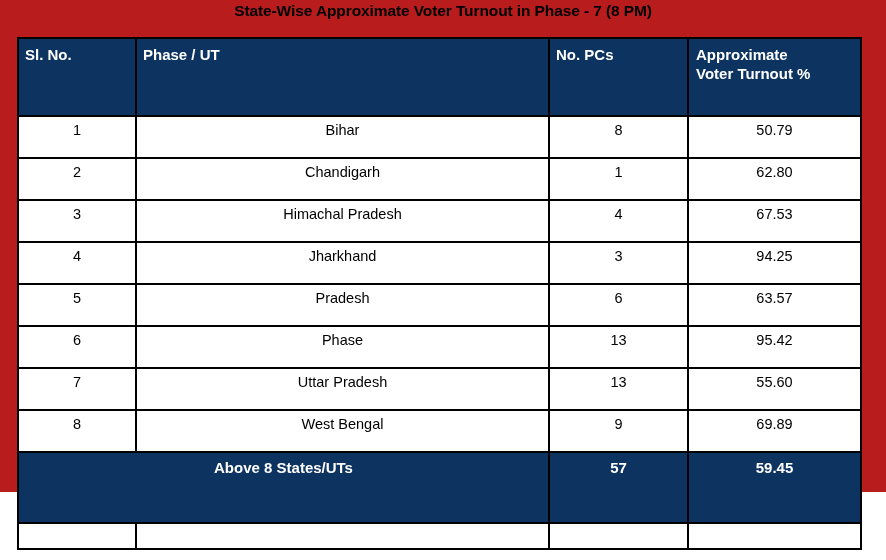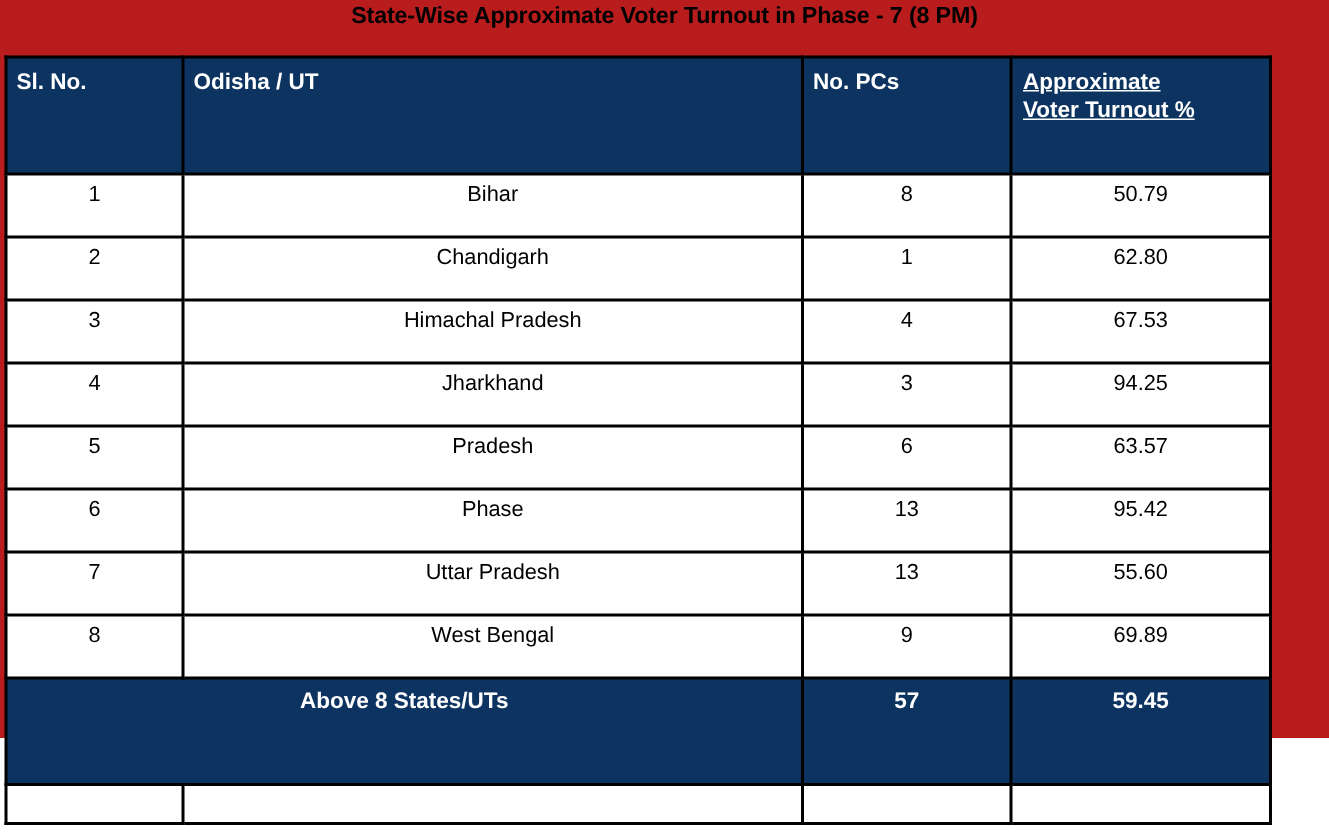--- a/index.html
+++ b/index.html
@@ -33,21 +33,21 @@
     font-size: 15.5px;
     font-weight: bold;
     letter-spacing: -0.1px;
     color: #000000;
     white-space: nowrap;
   }
 
   
   .table-wrap {
     position: absolute;
-    left: 3px;
+    left: 17px;
     top: 37px;
     width: 843px;
   }
 
   table.turnout {
     width: 843px;
     border-collapse: collapse;
     table-layout: fixed;
     font-size: 14.5px;
   }
@@ -74,21 +74,20 @@
     font-weight: bold;
     text-align: left;
     font-size: 15px;
     line-height: 19px;
   }
   tr.head th .cellpad {
     padding: 6px 0 0 6px;
   }
   tr.head th.two-line .cellpad {
     padding: 6px 0 0 7px;
-    text-decoration: underline;
   }
 
   
   tr.datarow td {
     background: #ffffff;
     height: 40px;
     text-align: center;
     font-weight: normal;
     font-size: 14.5px;
     line-height: 17px;
@@ -133,21 +132,21 @@
         <col class="c-pc">
         <col class="c-pct">
       </colgroup>
 
       <thead>
         <tr class="head">
           <th>
             <div class="cellpad">Sl. No.</div>
           </th>
           <th>
-            <div class="cellpad">Odisha / UT</div>
+            <div class="cellpad">Phase / UT</div>
           </th>
           <th>
             <div class="cellpad">No. PCs</div>
           </th>
           <th class="two-line">
             <div class="cellpad">
               <div>Approximate</div>
               <div>Voter Turnout %</div>
             </div>
           </th>

